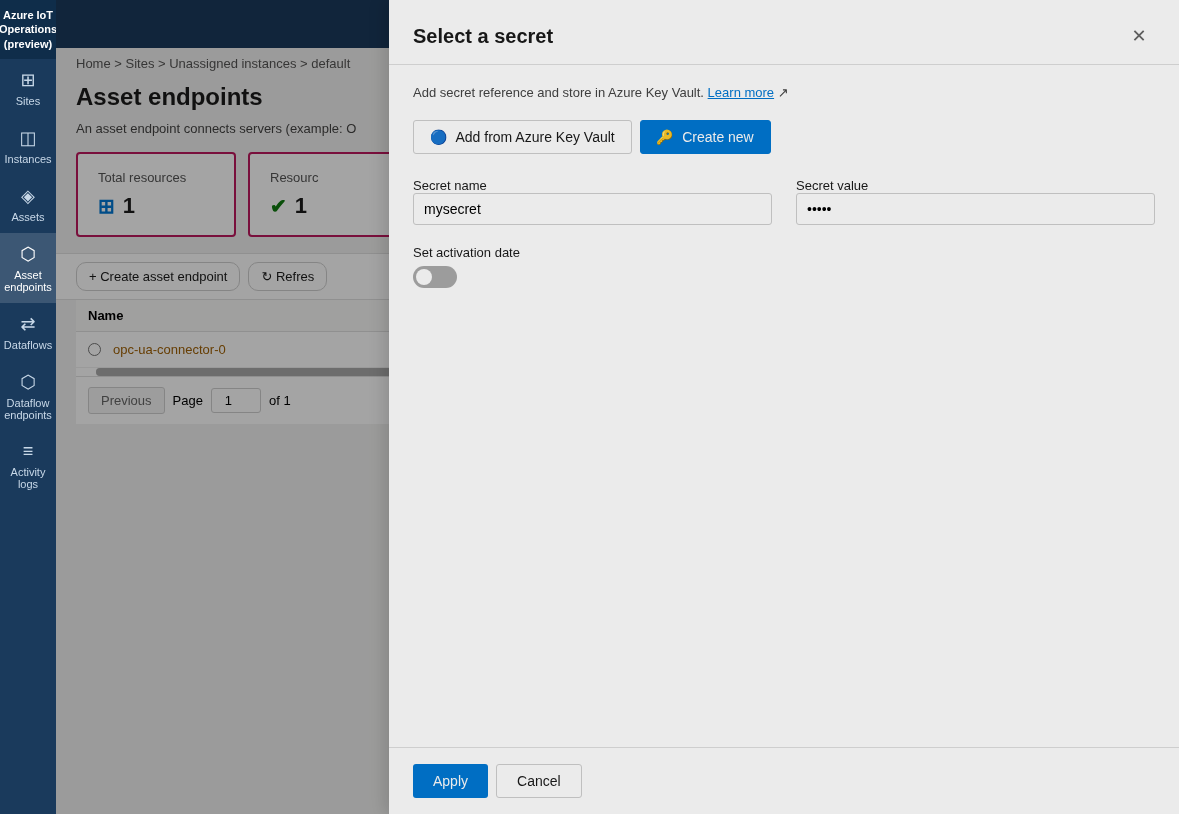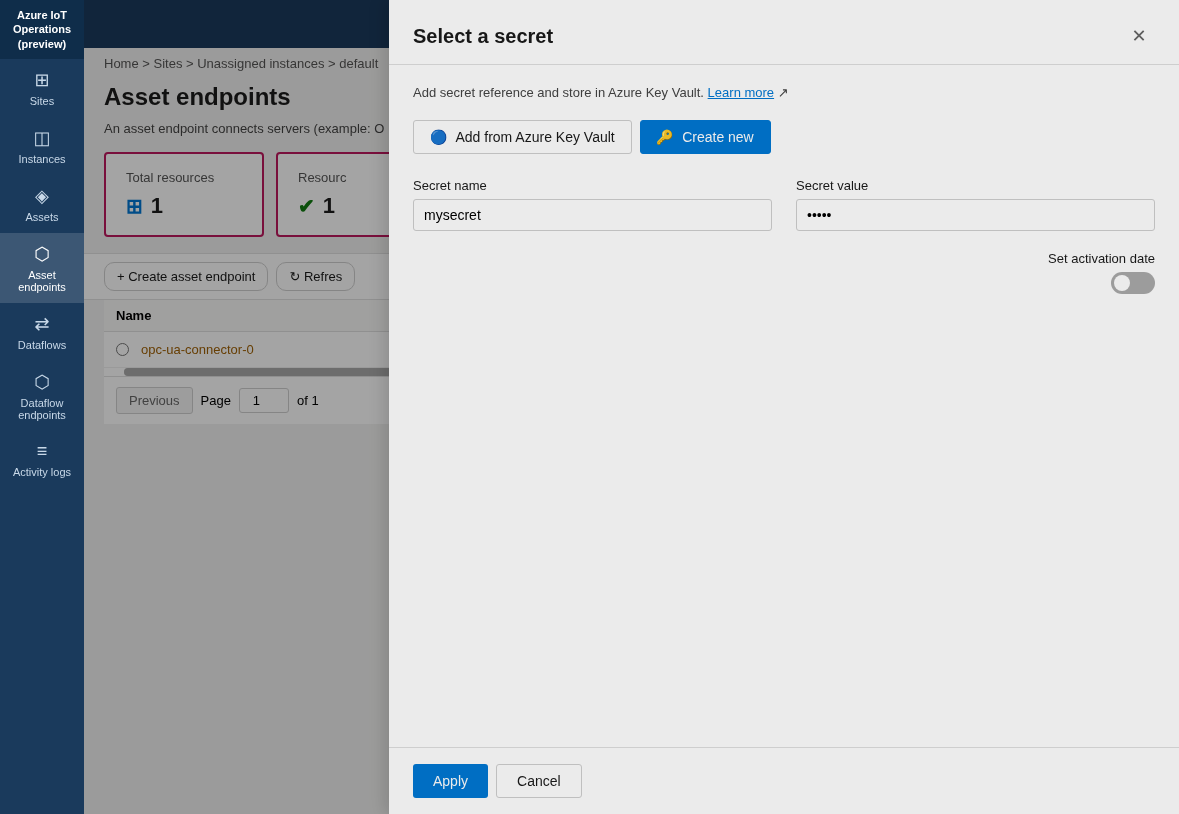--- a/index.html
+++ b/index.html
@@ -1,20 +1,20 @@
 <!DOCTYPE html>
 <html><head>
   <meta charset="utf-8">
   <style>
     * { box-sizing: border-box; margin: 0; padding: 0; }
     body { font-family: 'Segoe UI', Arial, sans-serif; font-size: 14px; background: #f3f2f1; width: 1179px; height: 814px; overflow: hidden; display: flex; }
 
     
     .sidebar {
-      width: 84px;
+      width: 56px;
       background: #1a3a5c;
       display: flex;
       flex-direction: column;
       align-items: center;
       padding-top: 0;
       flex-shrink: 0;
       height: 814px;
     }
     .sidebar-header {
       width: 100%;
@@ -252,21 +252,21 @@
     }
 
     .form-row {
       display: flex;
       gap: 24px;
       margin-bottom: 20px;
     }
     .form-group {
       display: flex;
       flex-direction: column;
-      gap: 6px;
+      gap: 0;
       flex: 1;
     }
     .form-label {
       font-size: 13px;
       font-weight: 500;
       color: #1a1a1a;
     }
     .form-input {
       padding: 7px 10px;
       border: 1px solid #d0d0d0;
@@ -274,21 +274,20 @@
       font-size: 14px;
       font-family: inherit;
       outline: none;
     }
 
     .toggle-row {
       display: flex;
       flex-direction: column;
       gap: 6px;
       margin-bottom: 20px;
-      align-items: flex-end;
     }
     .toggle-label {
       font-size: 13px;
       color: #1a1a1a;
     }
     .toggle {
       position: relative;
       width: 44px;
       height: 22px;
     }

